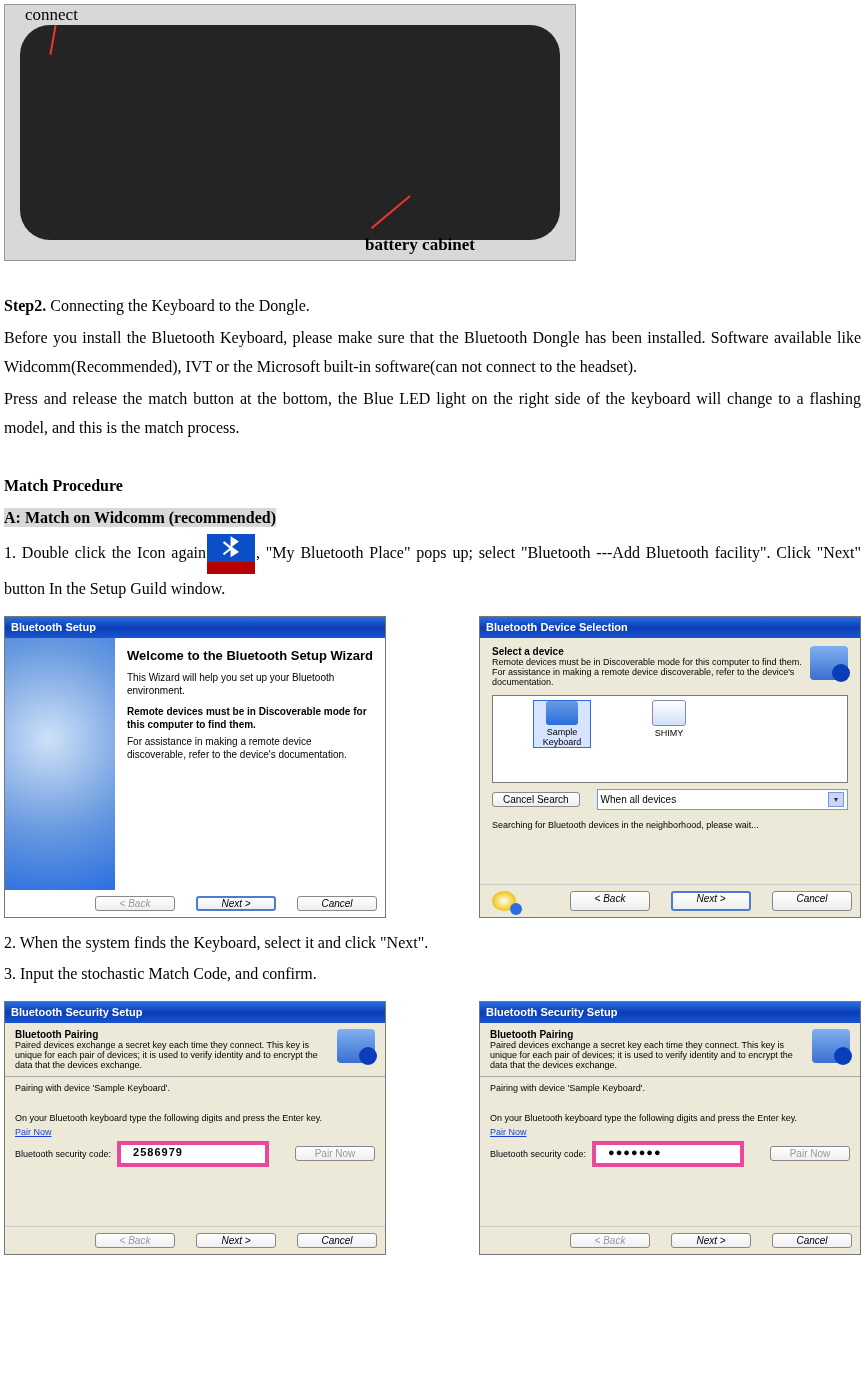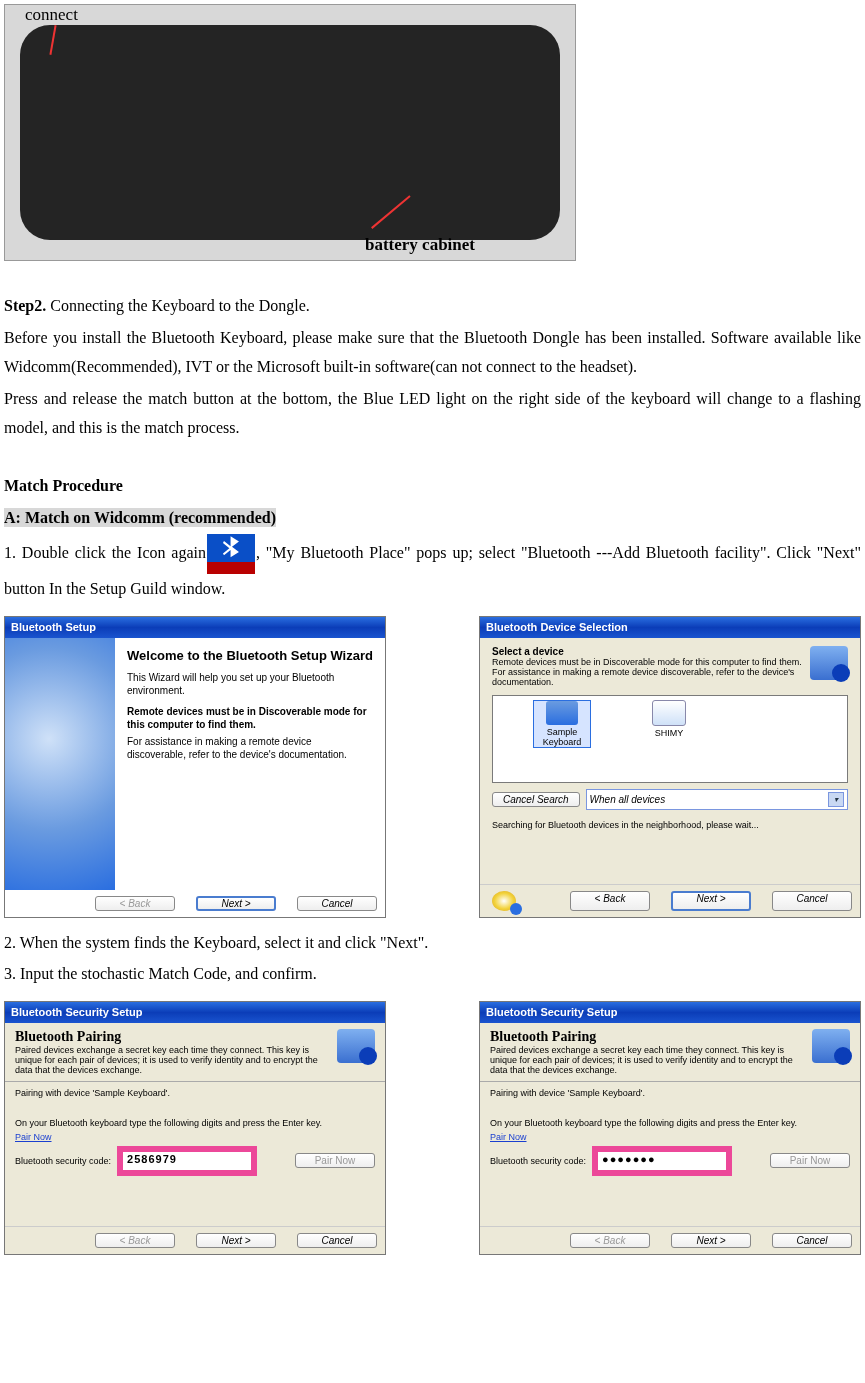--- a/index.html
+++ b/index.html
@@ -154,21 +154,21 @@
     gap: 14px;
     align-items: flex-start;
   }
   .device-item { text-align: center; font-size: 9px; width: 56px; margin-left: 36px; }
   .device-item.sel { background: #d6e4ff; border: 1px solid #2a6ee0; }
   .device-item .di-icon {
     width: 32px; height: 24px; margin: 0 auto 2px;
     background: linear-gradient(#6a9be0,#2a6ee0); border-radius: 3px;
   }
   .device-item .di-icon.pc { background: linear-gradient(#fff,#cfe1f8); border:1px solid #88a; }
-  .sel-search-row { display:flex; gap:6px; margin-top:6px; align-items:center;font-style:italic; }
+  .sel-search-row { display:flex; gap:17px; margin-top:6px; align-items:center; }
   .btn {
     background: linear-gradient(#fff,#eee);
     border: 1px solid #888;
     border-radius: 3px;
     font-size: 10px;
     padding: 1px 10px;
     min-width: 58px;
     text-align: center;
     color: #000;
   }
@@ -191,25 +191,25 @@
   .button-row.white { background: #fff; border-top:none; }
   .btn.default { border: 2px solid #4a7ccf; padding: 0px 9px; }
   .indicator { width:24px;height:20px;background: radial-gradient(#fff,#f2d23a 55%,#d8a020);border-radius:50%;margin-right:auto;margin-left:4px;position:relative; }
   .indicator::after { content:"";position:absolute;right:-6px;bottom:-4px;width:12px;height:12px;background:#2a6ee0;border-radius:50%; }
 
   .sec-body {
     flex:1; background:#ece9d8; padding: 6px 10px 0 10px; position:relative; font-size:9px;
   }
   .sec-top { display:flex; gap:8px; }
   .sec-top-text { flex:1; }
-  .sec-top-text .st { font-weight:bold; font-size:14px;font-family:Liberation Serif, serif; }
+  .sec-top-text .st { font-weight:bold; font-size:10px; }
   .hr { height:1px; background:#aaa; margin: 6px -10px; }
   .code-row { display:flex; align-items:center; gap:6px; margin-top:4px; }
   .code-field {
-    background:#fff; border:6px solid #ec4899; height:16px; width:120px; padding:1px 4px;
+    background:#fff; border:4px solid #ec4899; height:16px; width:120px; padding:1px 12px;
     font-size:11px; letter-spacing:1px; font-weight:bold;
   }
   .pair-link { color:#1a3fd0; font-size:9px; margin-top:4px; text-decoration:underline; }
 </style>
 </head>
 <body>
 
 <div class="keyboard-photo">
   <div class="keyboard-body"></div>
   <div class="kb-label connect">connect</div>

